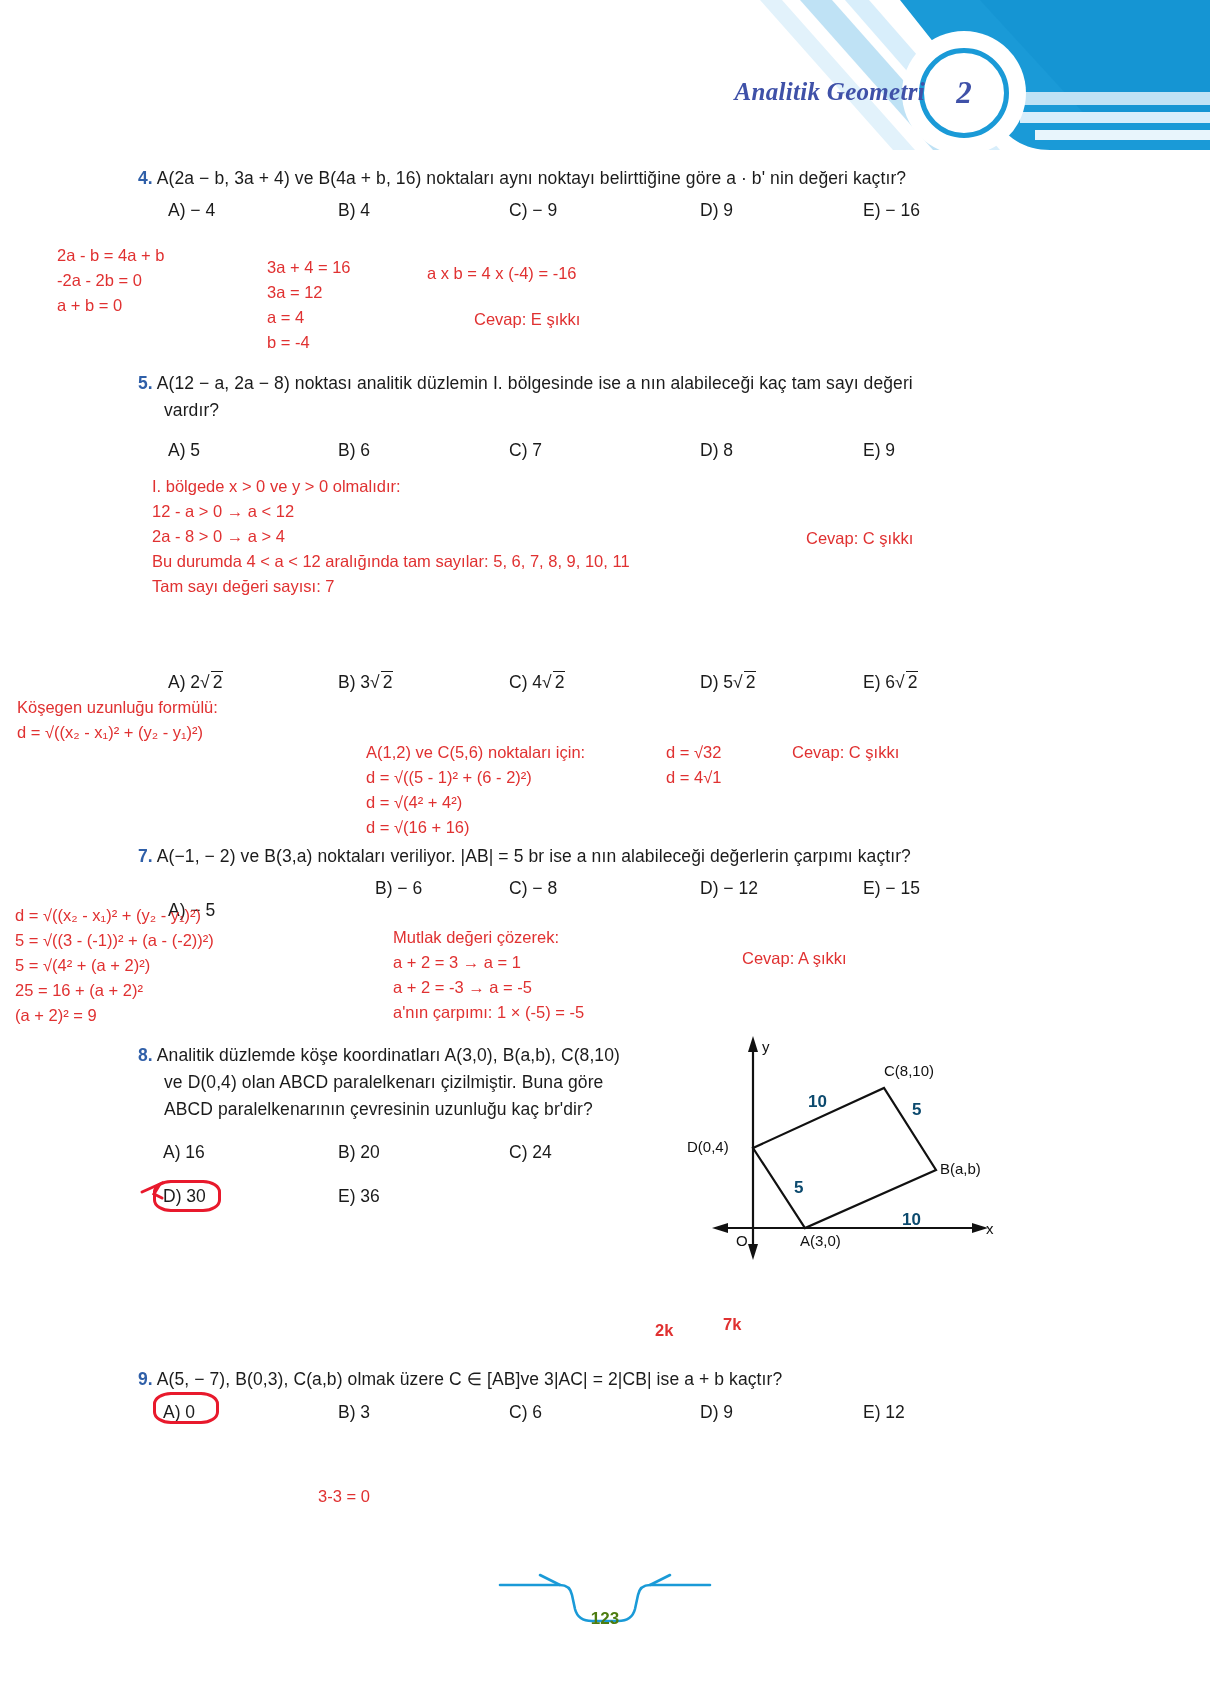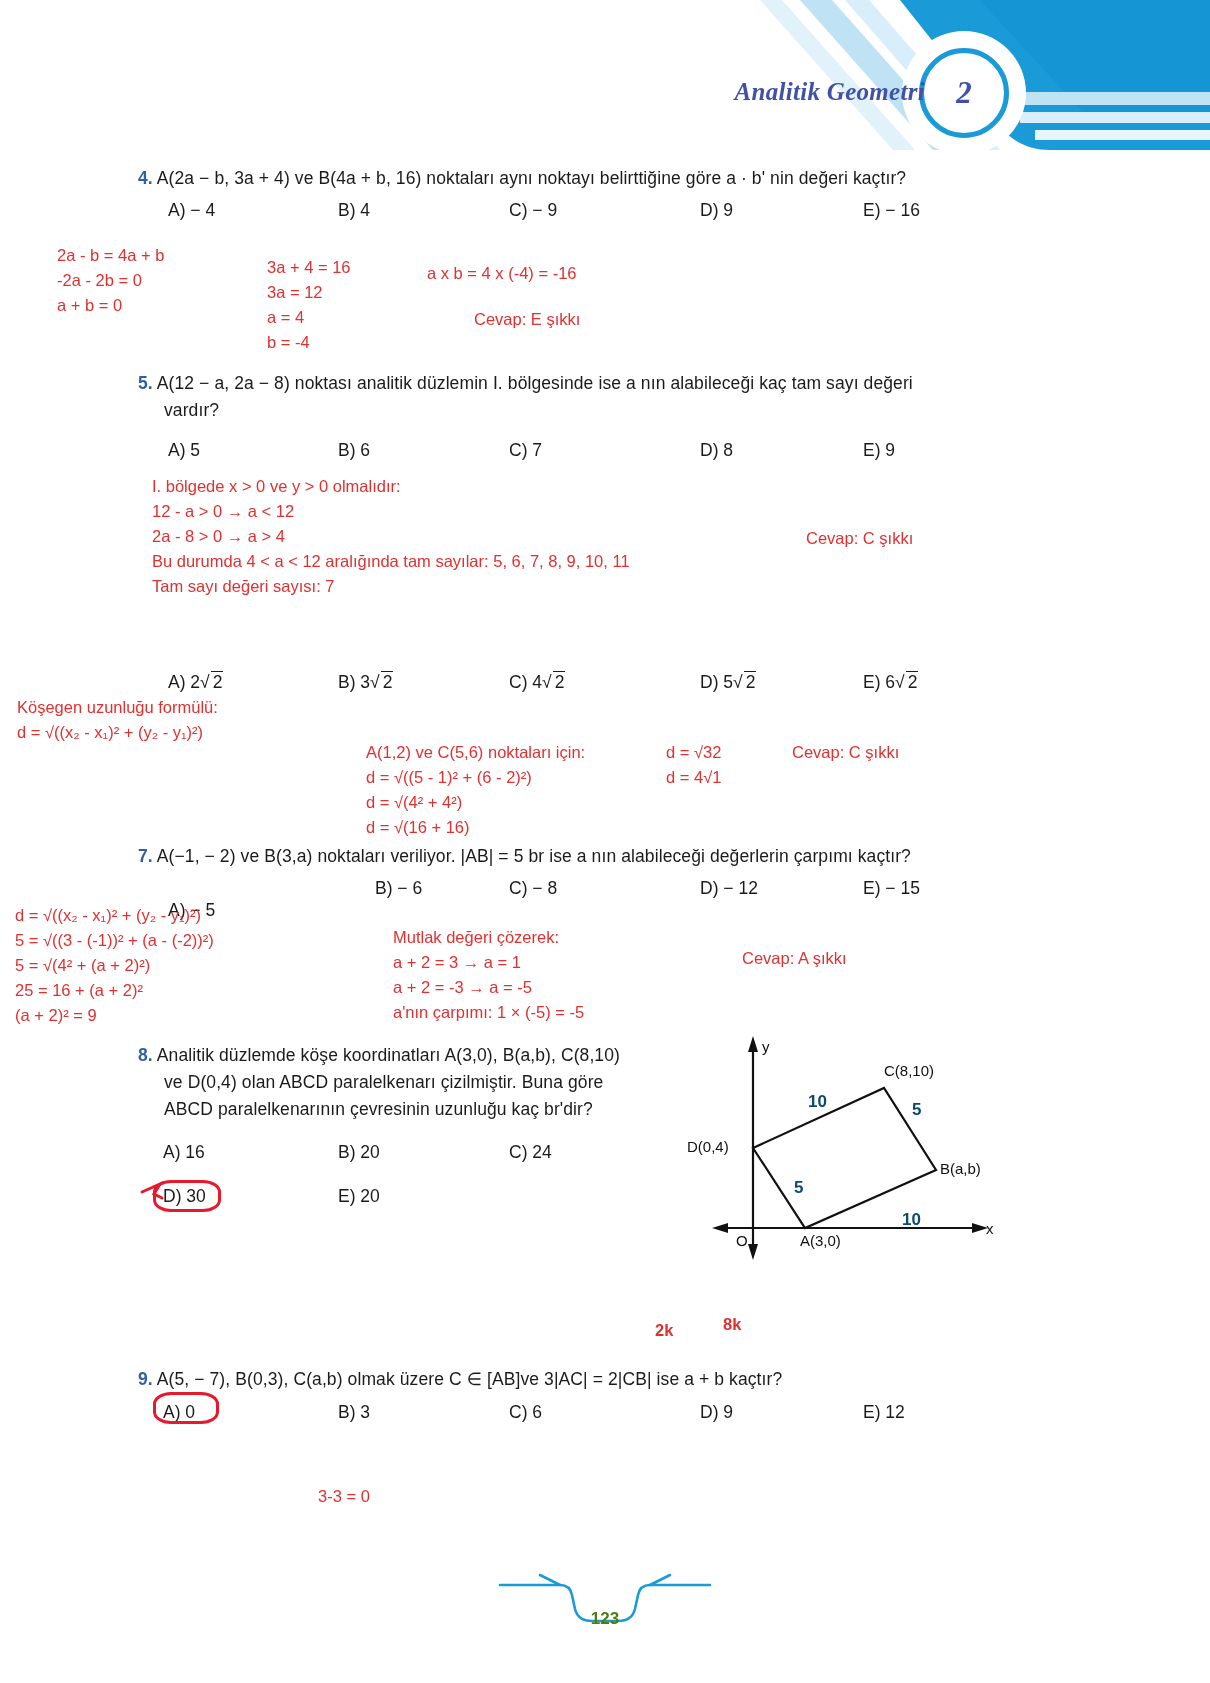--- a/index.html
+++ b/index.html
@@ -196,21 +196,21 @@
   <div class="q qtext" style="top:1042px;left:138px;width:505px;">
     <span class="qnum">8.</span><span>Analitik düzlemde köşe koordinatları A(3,0), B(a,b), C(8,10)</span>
     <span class="indent">ve  D(0,4)  olan  ABCD  paralelkenarı  çizilmiştir.  Buna  göre</span>
     <span class="indent">ABCD paralelkenarının çevresinin uzunluğu kaç br'dir?</span>
   </div>
   <div class="opts" style="top:1142px;left:163px;">
     <span class="opt" style="left:0px;text-align:center;">A) 16</span>
     <span class="opt" style="left:175px;">B) 20</span>
     <span class="opt" style="left:346px;">C) 24</span>
     <span class="opt" style="left:0px;top:44px;">D) 30</span>
-    <span class="opt" style="left:175px;top:44px;">E) 20</span>
+    <span class="opt" style="left:175px;top:44px;">E) 36</span>
   </div>
 
   <div class="circle-mark" style="top:1180px;left:153px;width:68px;height:32px;"></div>
   <svg style="position:absolute;top:1178px;left:140px;" width="40" height="30">
     <path d="M2,14 L20,6 L14,16 L22,20" stroke="#e8192c" stroke-width="3" fill="none" stroke-linecap="round"></path>
   </svg>
 
   <div class="fig" style="top:1030px;left:690px;width:340px;height:230px;">
     <svg width="340" height="230" viewBox="0 0 340 230">
 
@@ -233,21 +233,21 @@
     <span class="fig-label" style="left:-3px;top:108px;">D(0,4)</span>
     <span class="fig-label" style="left:250px;top:130px;">B(a,b)</span>
     <span class="fig-label" style="left:110px;top:202px;">A(3,0)</span>
     <span class="fig-red" style="left:118px;top:62px;">10</span>
     <span class="fig-red" style="left:222px;top:70px;">5</span>
     <span class="fig-red" style="left:104px;top:148px;">5</span>
     <span class="fig-red" style="left:212px;top:180px;">10</span>
   </div>
 
   <div class="red" style="top:1318px;left:655px;font-weight:bold;">2k</div>
-  <div class="red" style="top:1312px;left:723px;font-weight:bold;">8k</div>
+  <div class="red" style="top:1312px;left:723px;font-weight:bold;">7k</div>
 
   <div class="q qtext" style="top:1366px;left:138px;width:950px;">
     <span class="qnum">9.</span><span>A(5, − 7), B(0,3), C(a,b) olmak üzere C ∈ [AB]ve 3|AC| = 2|CB| ise a + b kaçtır?</span>
   </div>
   <div class="opts" style="top:1402px;left:163px;">
     <span class="opt" style="left:0px;">A) 0</span>
     <span class="opt" style="left:175px;">B) 3</span>
     <span class="opt" style="left:346px;">C) 6</span>
     <span class="opt" style="left:537px;">D) 9</span>
     <span class="opt" style="left:700px;">E) 12</span>

